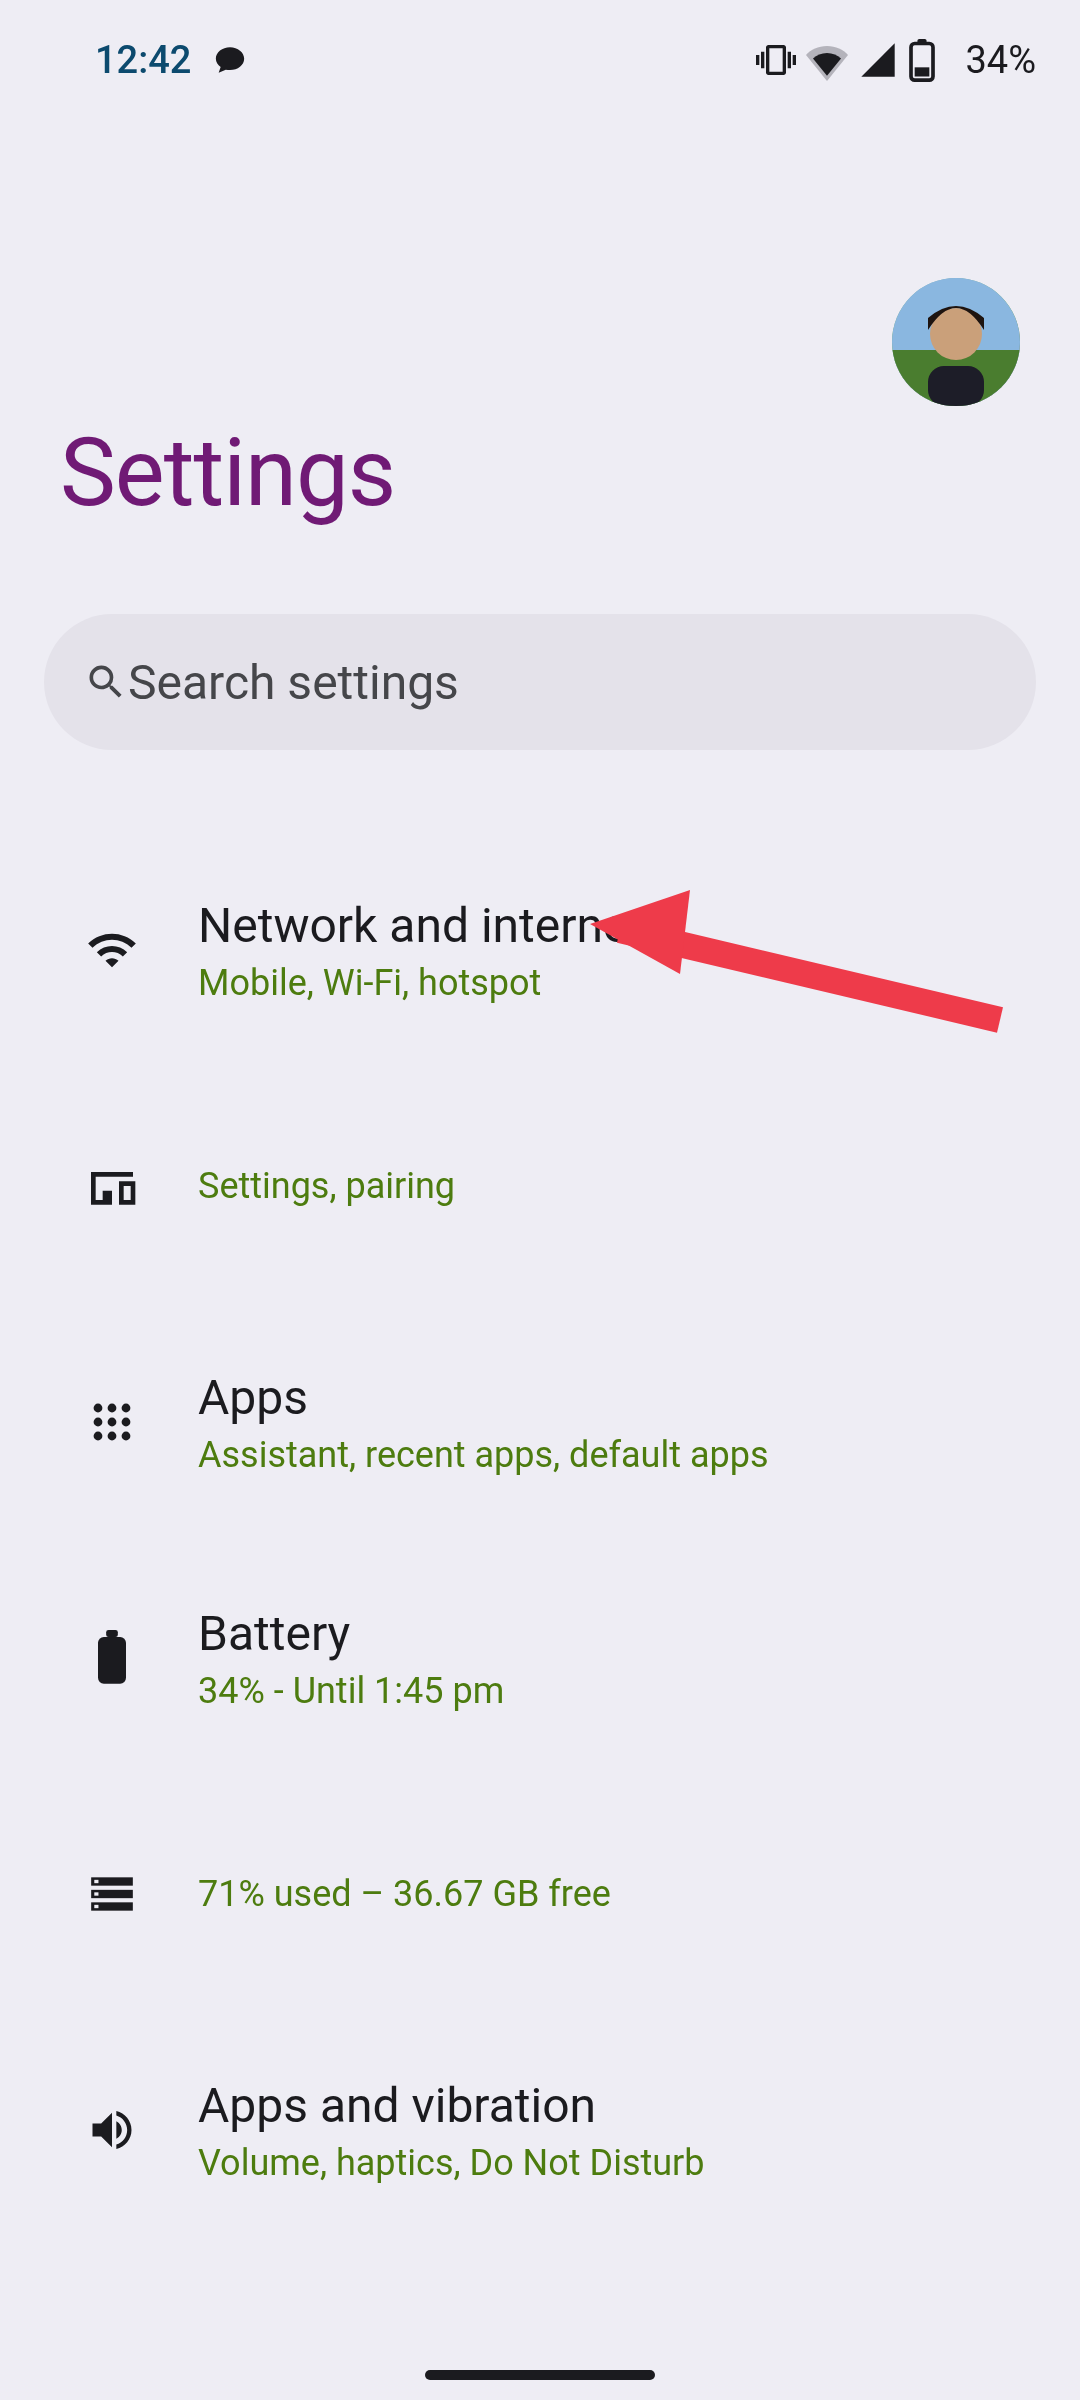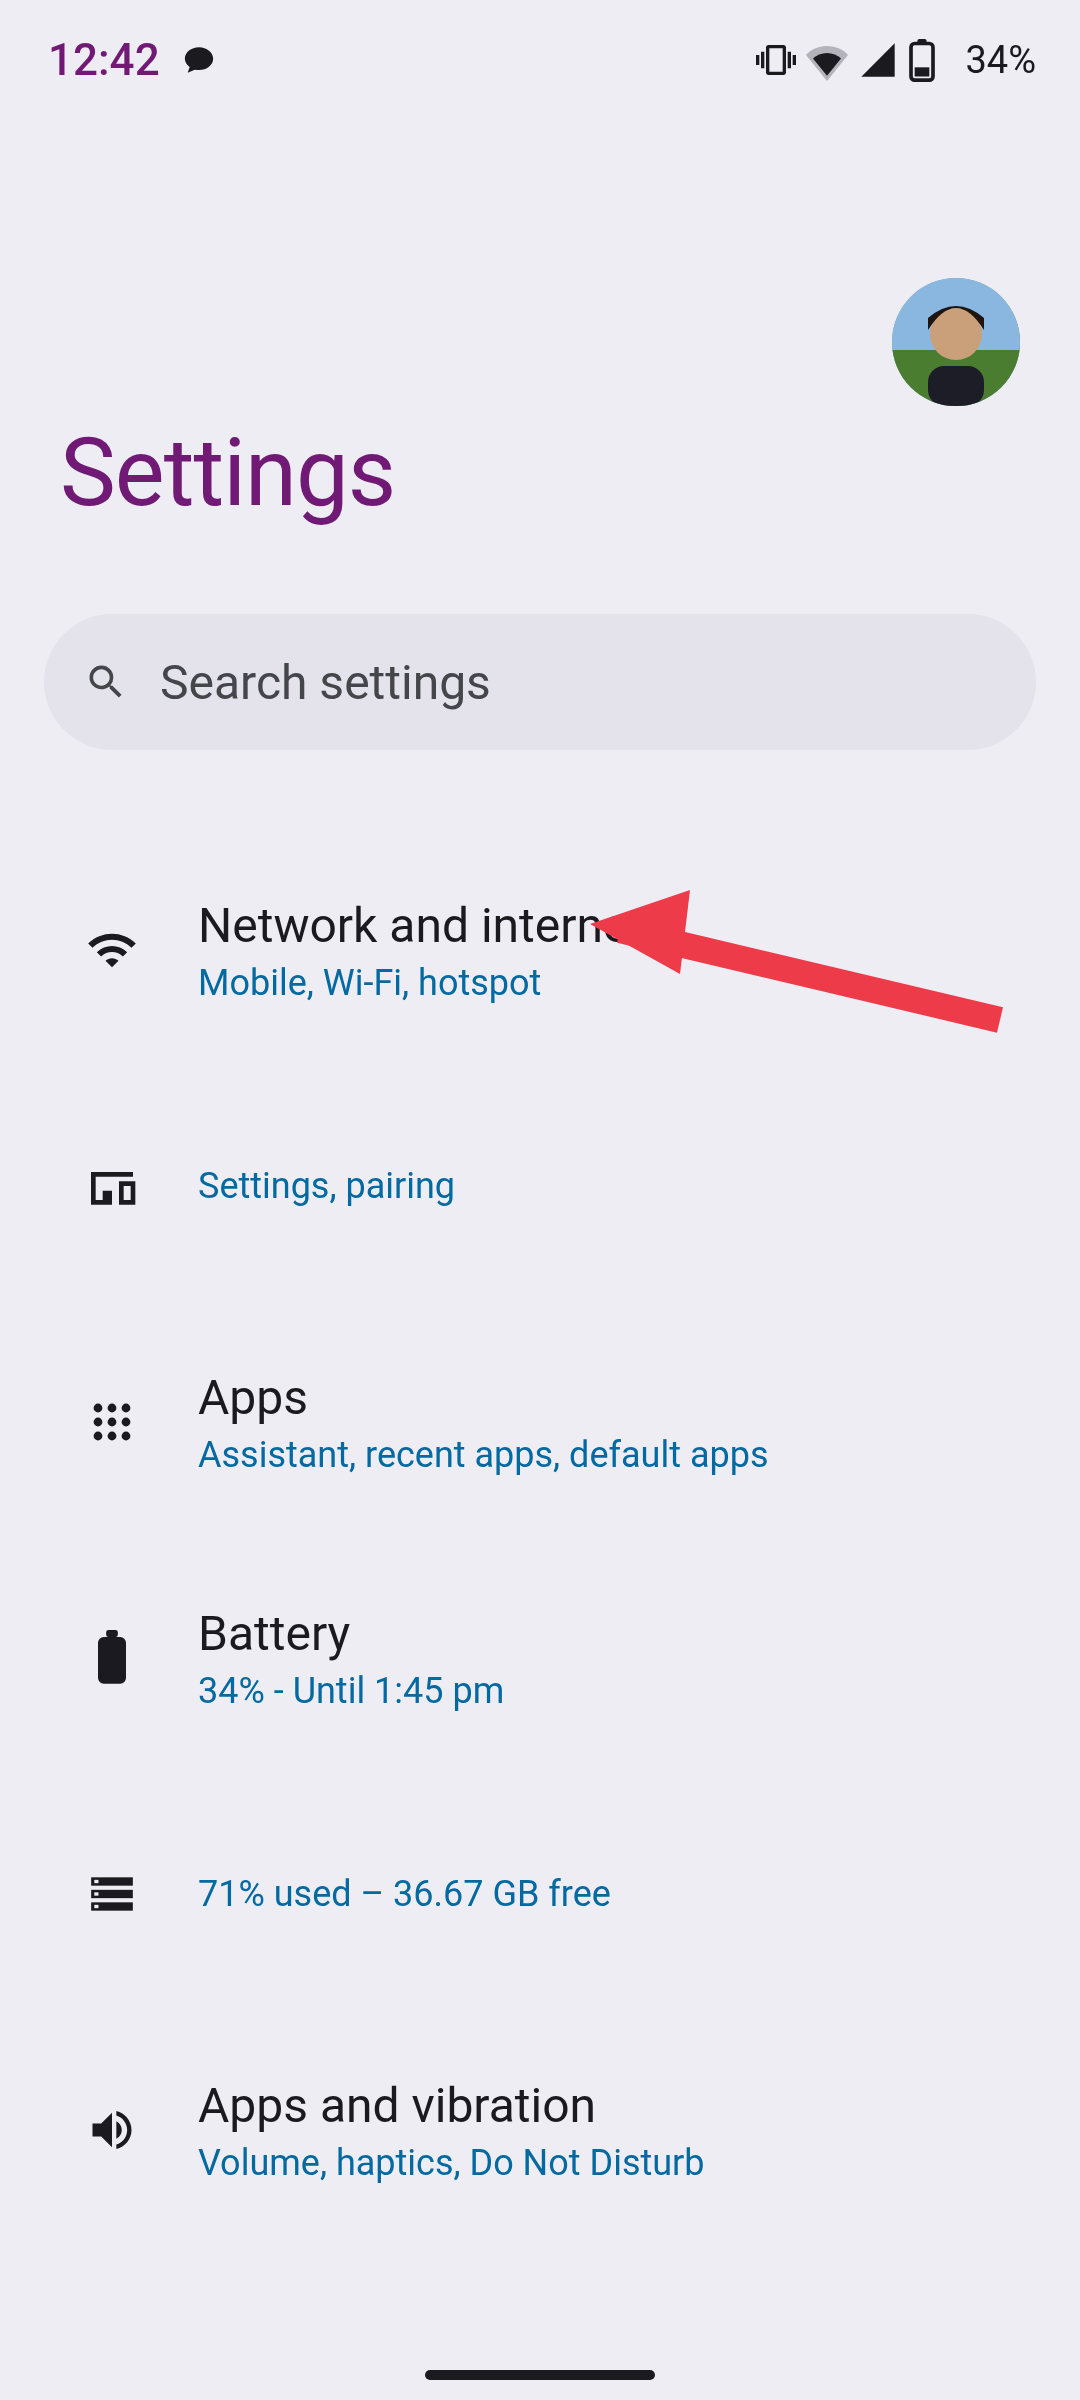--- a/index.html
+++ b/index.html
@@ -14,21 +14,21 @@
 
   
   .status-bar {
     display: flex;
     justify-content: space-between;
     align-items: center;
     padding: 30px 44px 0 48px;
     height: 90px;
   }
   .status-left { display: flex; align-items: center; gap: 22px; }
-  .status-time { font-size: 44px; font-weight: 500; color: #701a75; }
+  .status-time { font-size: 38px; font-weight: 500; color: #0c4a6e; margin-left: 47px; }
   .chat-icon { width: 34px; height: 34px; fill: #1b1b1f; }
 
   .status-right { display: flex; align-items: center; gap: 10px; }
   .status-right svg { fill: #1b1b1f; }
   .batt-text { font-size: 38px; font-weight: 400; color: #1b1b1f; margin-left: 19px; }
 
   
   .avatar {
     position: absolute;
     top: 278px;
@@ -57,21 +57,20 @@
     position: absolute;
     top: 614px;
     left: 44px;
     right: 44px;
     height: 136px;
     background: #e4e2ea;
     border-radius: 68px;
     display: flex;
     align-items: center;
     padding: 0 40px;
-    gap: 32px;
   }
   .search-bar svg { width: 44px; height: 44px; fill: #45464a; flex-shrink: 0; }
   .search-text { font-size: 48px; color: #45464a; }
 
   
   .list {
     position: absolute;
     top: 832px;
     left: 0;
     right: 0;
@@ -88,21 +87,21 @@
     width: 60px;
     height: 60px;
     display: flex;
     align-items: center;
     justify-content: center;
     flex-shrink: 0;
   }
   .item-icon svg { fill: #1b1b1f; }
   .item-text { display: flex; flex-direction: column; gap: 8px; }
   .item-title { font-size: 48px; color: #1b1b1f; font-weight: 400; }
-  .item-sub { font-size: 36px; color: #0369a1; }
+  .item-sub { font-size: 36px; color: #4d7c0f; }
 
   
   .arrow {
     position: absolute;
     top: 880px;
     left: 580px;
     pointer-events: none;
   }
 
   

